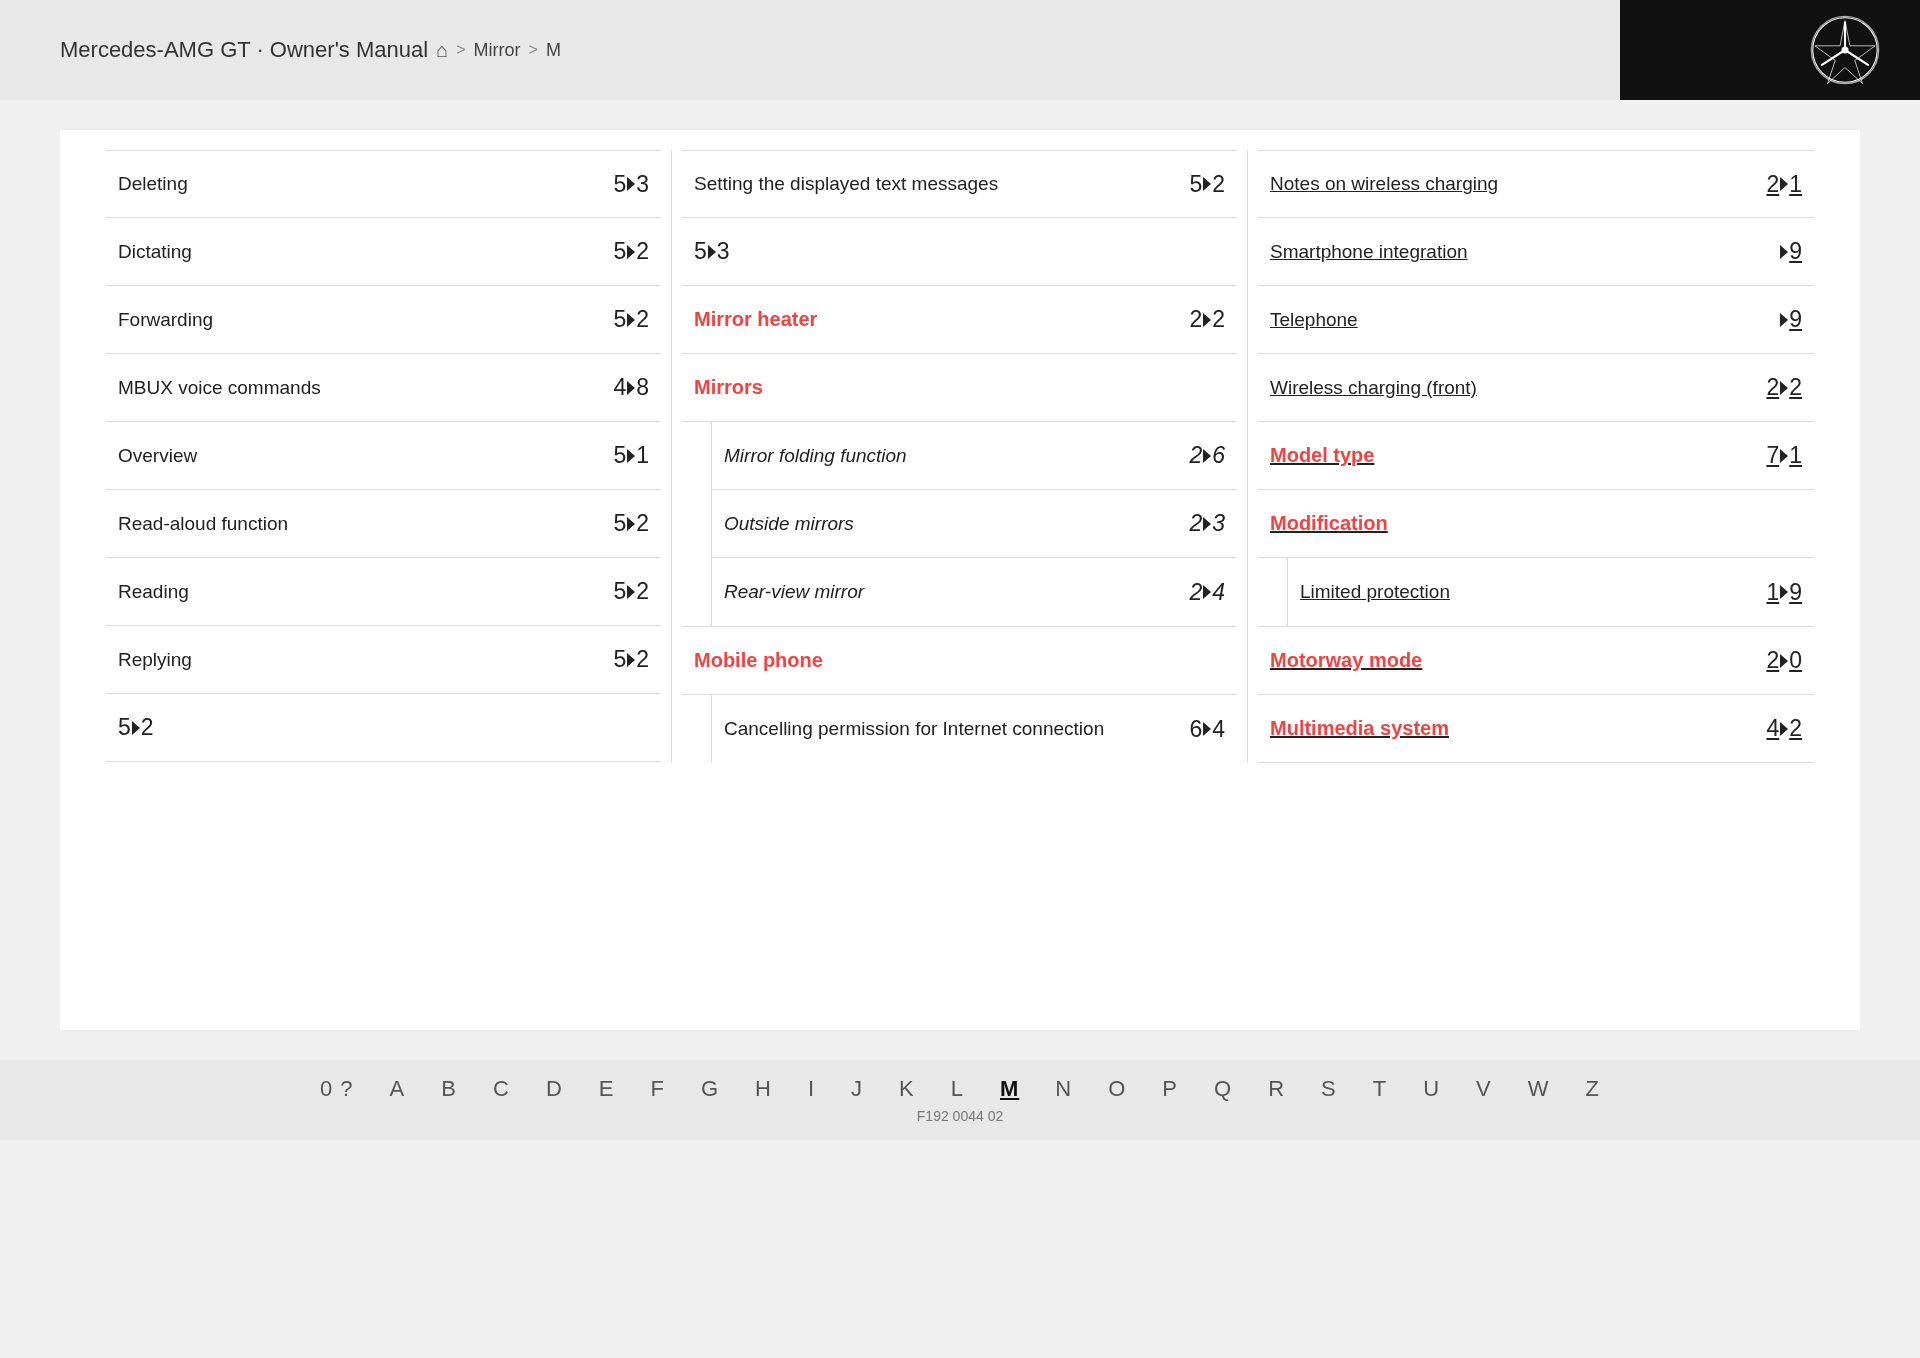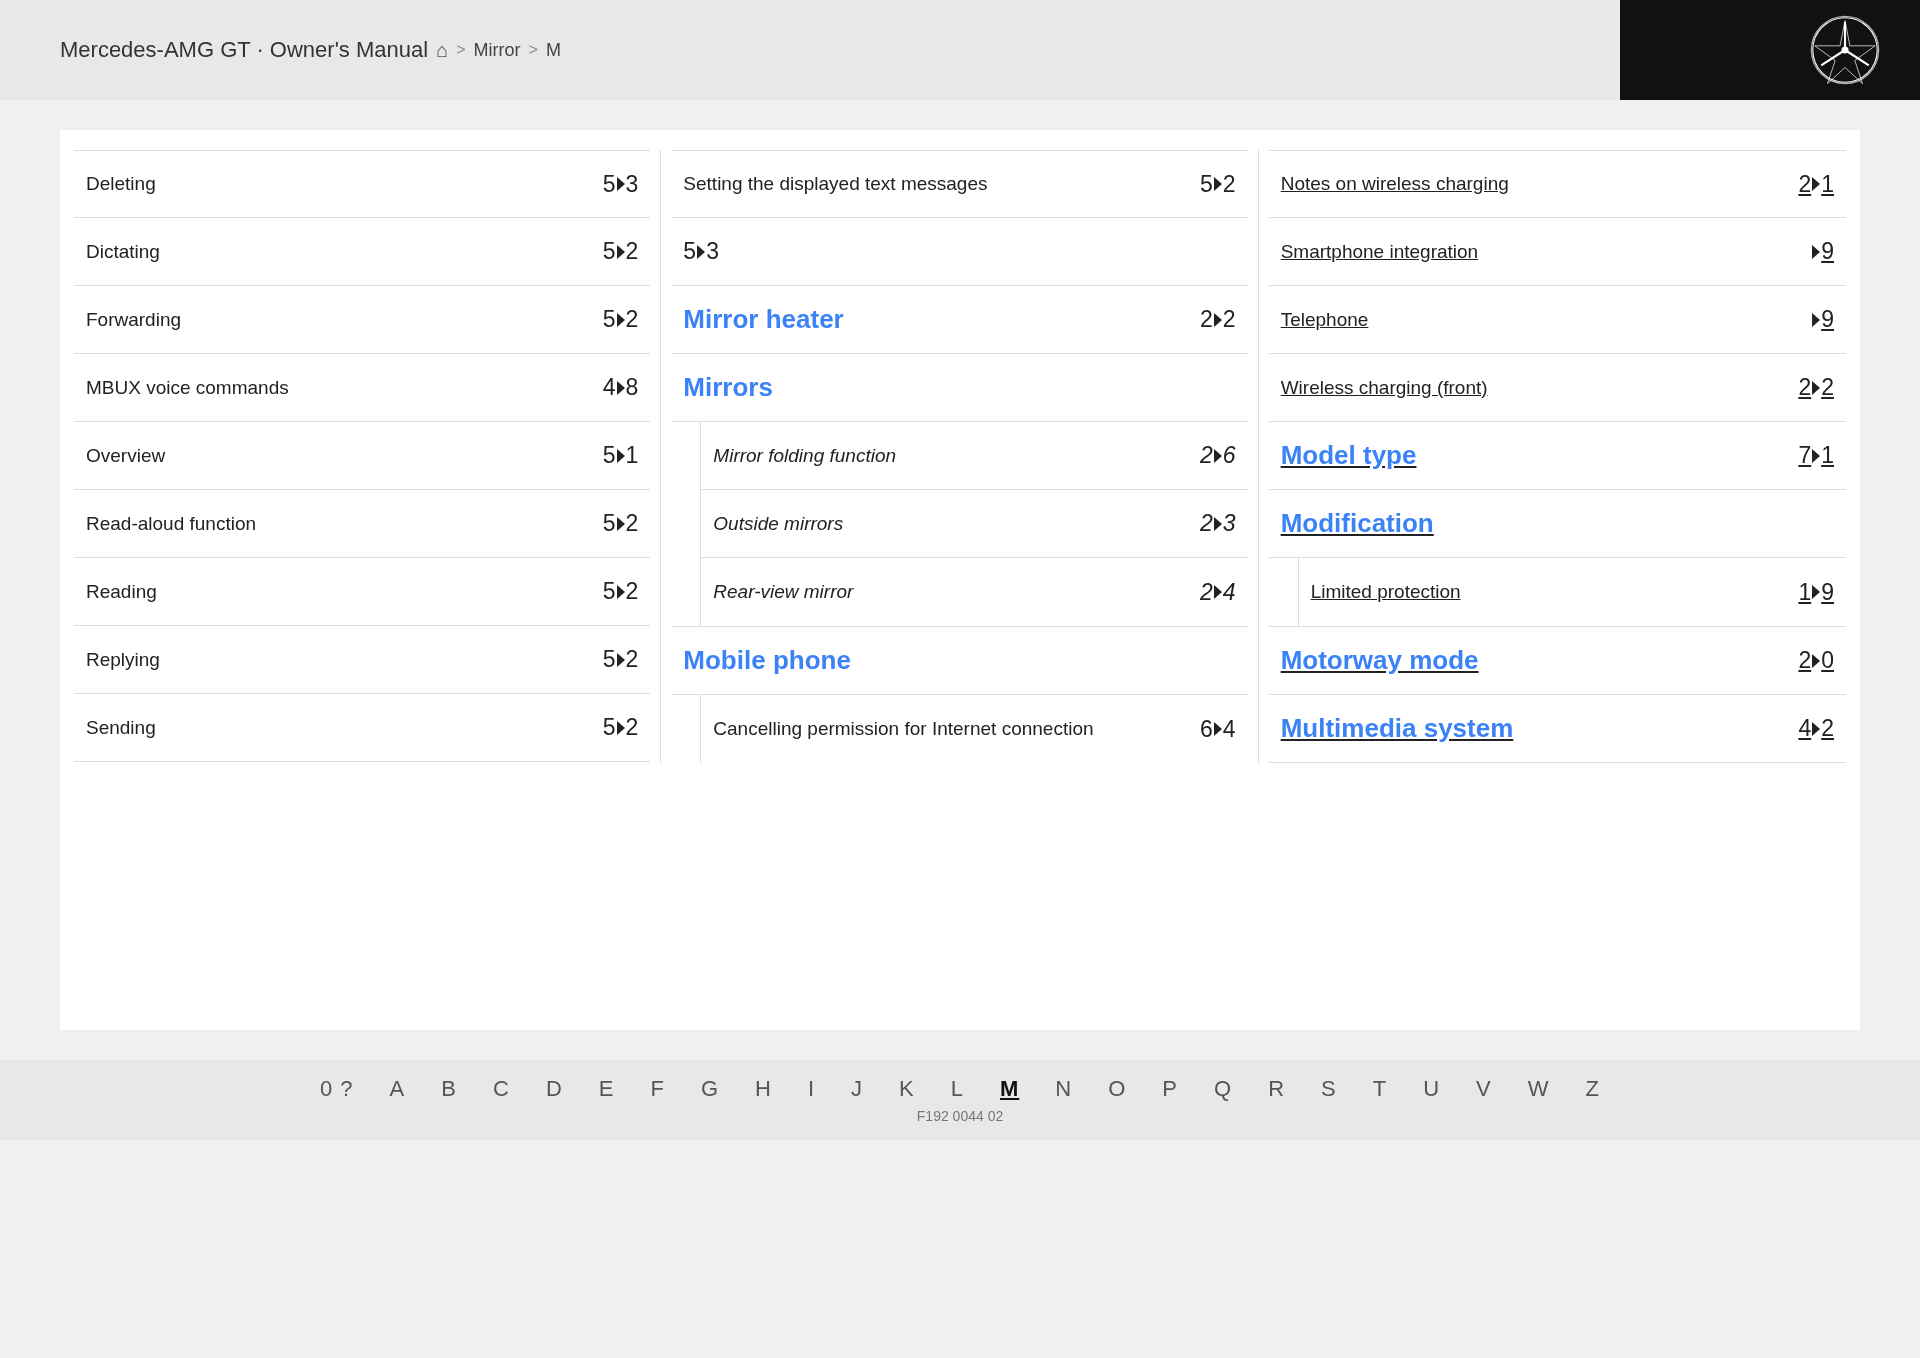--- a/index.html
+++ b/index.html
@@ -57,21 +57,21 @@
     }
     .mercedes-star {
       width: 70px;
       height: 70px;
     }
 
     
     .main {
       background: #fff;
       margin: 30px 60px;
-      padding: 20px 4px;
+      padding: 20px 36px;
       min-height: 900px;
     }
 
     
     .columns {
       display: grid;
       grid-template-columns: 1fr 1fr 1fr;
       gap: 0;
       width: 100%;
     }
@@ -123,23 +123,23 @@
     
     .section-header {
       display: flex;
       align-items: center;
       justify-content: space-between;
       padding: 18px 12px;
       border-bottom: 1px solid #ddd;
       min-height: 68px;
     }
     .section-header-label {
-      font-size: 26px;
+      font-size: 20px;
       font-weight: bold;
-      color: #3b82f6;
+      color: #ef4444;
     }
 
     
     .footer {
       background: #e8e8e8;
       height: 80px;
       display: flex;
       flex-direction: column;
       align-items: center;
       justify-content: center;
@@ -246,21 +246,20 @@
       </div>
       <div class="entry">
         <span class="entry-label">Reading</span>
         <span class="entry-page pgnum">5<span class="chev"></span>2</span>
       </div>
       <div class="entry">
         <span class="entry-label">Replying</span>
         <span class="entry-page pgnum">5<span class="chev"></span>2</span>
       </div>
       <div class="entry">
-        <span class="entry-label">Sending</span>
         <span class="entry-page pgnum">5<span class="chev"></span>2</span>
       </div>
     </div>
 
     <div class="column">
 
       <div class="entry">
         <span class="entry-label">Setting the displayed text messages</span>
         <span class="entry-page pgnum">5<span class="chev"></span>2</span>
       </div>

